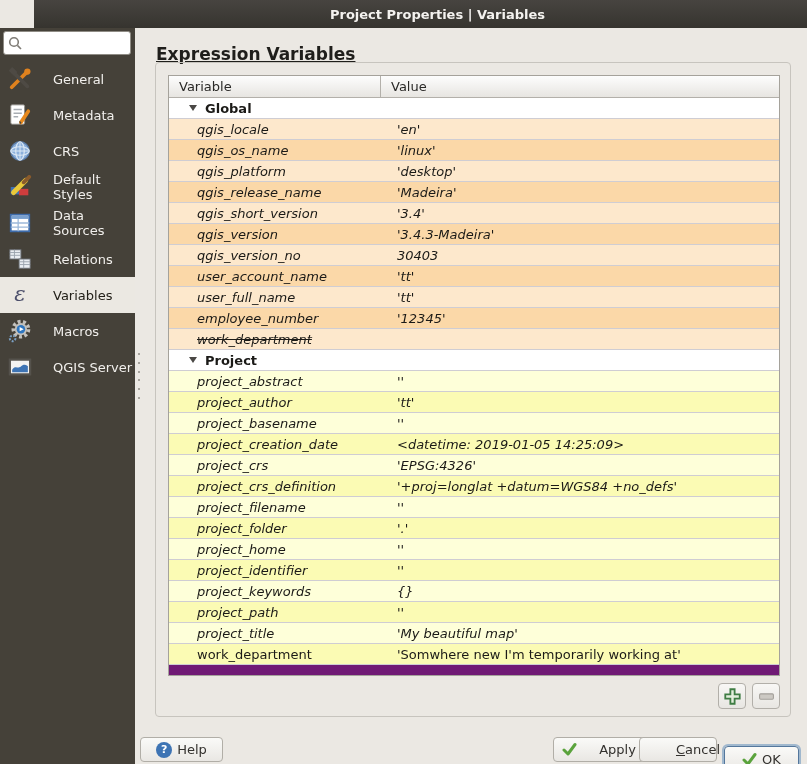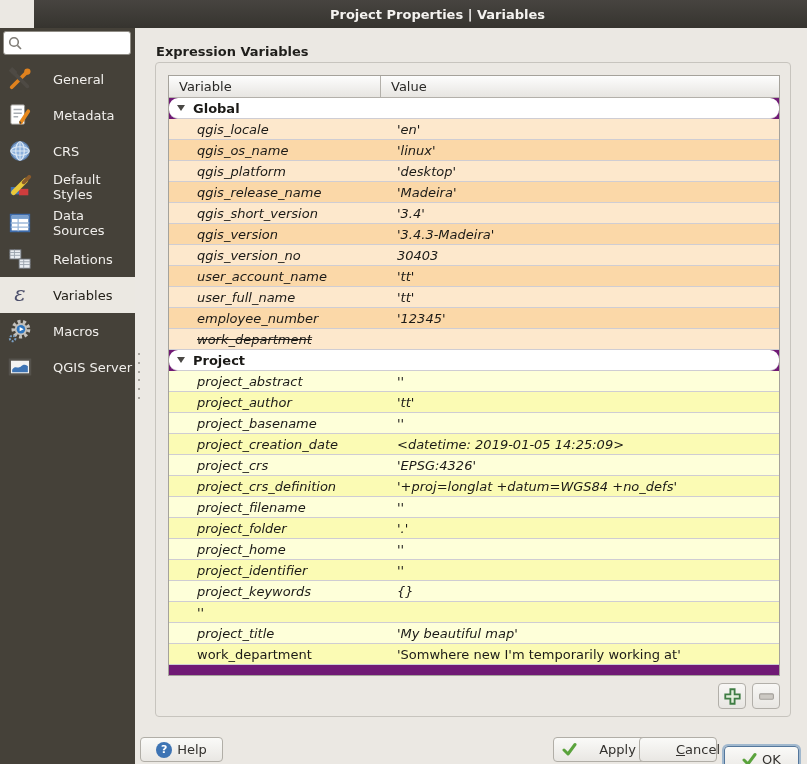--- a/index.html
+++ b/index.html
@@ -25,35 +25,35 @@
   .nav{position:absolute;left:0;top:33px;width:135px;}
   .nav-item{height:36px;display:flex;align-items:center;gap:20px;padding-left:7px;
     color:var(--sidebar-text);font-size:13px;cursor:pointer;}
   .nav-item .ic{width:26px;height:26px;flex:0 0 26px;display:flex;align-items:center;justify-content:center;}
   .nav-item.selected{background:var(--sidebar-selected-bg);color:var(--sidebar-selected-text);}
   .splitter{position:absolute;left:136px;top:353px;width:6px;height:46px;
     display:flex;flex-direction:column;align-items:center;justify-content:space-between;cursor:col-resize;}
   .splitter i{width:2px;height:2px;border-radius:50%;background:#8f8c86;}
 
   
-  .group-label{position:absolute;left:156px;top:44px;font-size:13px;font-weight:bold;color:#1f1e1b;}
+  .group-label{position:absolute;left:156px;top:44px;font-size:17px;font-weight:bold;color:#1f1e1b;text-decoration:underline;}
   .group-frame{position:absolute;left:155px;top:62px;width:636px;height:655px;
     border:1px solid #c7c4be;border-radius:4px;box-sizing:border-box;}
 
   
   .var-table{position:absolute;left:168px;top:75px;width:612px;height:601px;background:#701a75;
     border:1px solid var(--table-border);box-sizing:border-box;overflow:hidden;}
   .thead{display:flex;height:22px;background:linear-gradient(var(--header-bg-top),var(--header-bg-bottom));
     border-bottom:1px solid #b3b0aa;font-size:13px;color:#2a2927;box-sizing:border-box;}
   .thead .c1{width:212px;padding-left:10px;display:flex;align-items:center;
     border-right:1px solid #b3b0aa;box-sizing:border-box;}
   .thead .c2{flex:1;padding-left:10px;display:flex;align-items:center;}
   .row{height:21px;display:flex;align-items:center;border-bottom:1px solid var(--row-line);
     box-sizing:border-box;font-size:13px;color:#1b1a17;cursor:default;}
-  .row.section{background:var(--section-bg);font-weight:bold;padding-left:8px;gap:8px;border-radius:9px;}
+  .row.section{background:var(--section-bg);font-weight:bold;padding-left:20px;gap:8px;}
   .tri{width:0;height:0;border-left:4.5px solid transparent;border-right:4.5px solid transparent;
     border-top:6px solid #4a4845;display:inline-block;}
   .row.data{font-style:italic;padding-left:28px;}
   .row.data .name{width:200px;flex:0 0 200px;overflow:hidden;white-space:nowrap;}
   .row.data .val{flex:1;overflow:hidden;white-space:nowrap;}
   .row.data.roman{font-style:normal;}
   .row.data.struck .name,.row.data.struck .val{text-decoration:line-through;}
   .row.global.light{background:var(--global-row-light);}
   .row.global.dark{background:var(--global-row-dark);}
   .row.project.light{background:var(--project-row-light);}
@@ -313,20 +313,21 @@
         </div>
         <div class="row data project dark">
           <span class="name">project_identifier</span>
           <span class="val">''</span>
         </div>
         <div class="row data project light">
           <span class="name">project_keywords</span>
           <span class="val">{}</span>
         </div>
         <div class="row data project dark">
+          <span class="name">project_path</span>
           <span class="val">''</span>
         </div>
         <div class="row data project light">
           <span class="name">project_title</span>
           <span class="val">'My beautiful map'</span>
         </div>
         <div class="row data project dark roman">
           <span class="name">work_department</span>
           <span class="val">'Somwhere new I'm temporarily working at'</span>
         </div>

